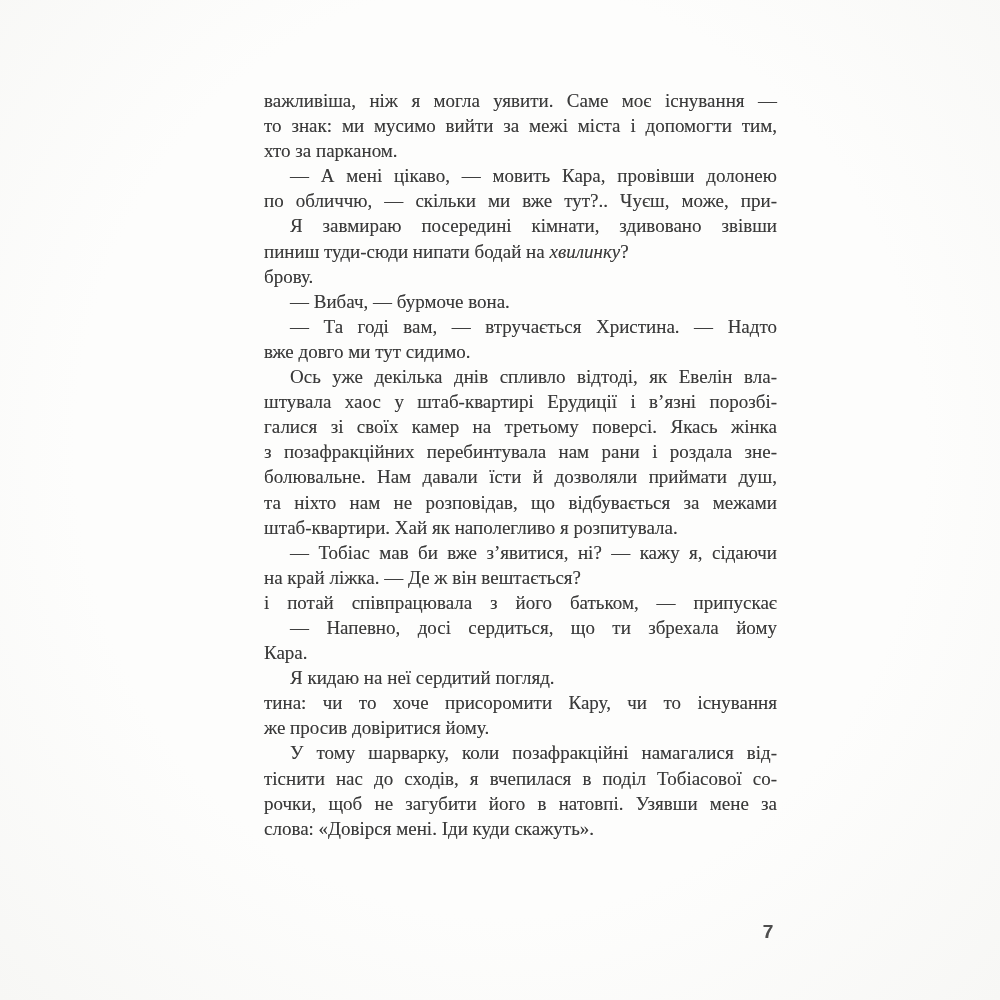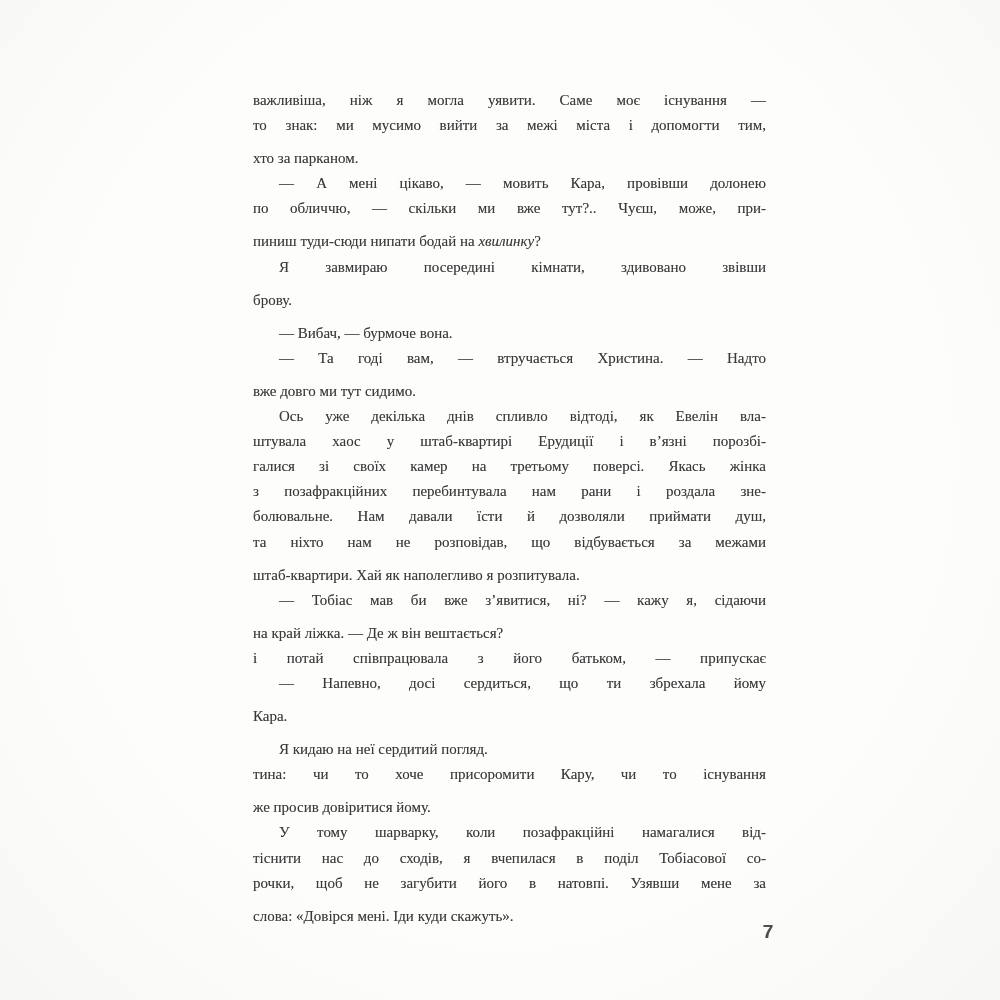--- a/index.html
+++ b/index.html
@@ -14,36 +14,35 @@
     font-family: "Liberation Serif", serif;
     overflow: hidden;
   }
   .scan-page {
     position: absolute;
     inset: 0;
     background: radial-gradient(ellipse at 50% 45%, #fdfdfc 60%, #f7f7f5 100%);
   }
   .text-block {
     position: absolute;
-    left: 253px;
+    left: 264px;
     top: 88px;
     width: 513px;
     color: #3a3a3a;
-    font-size: 15px;
+    font-size: 19px;
     line-height: 25.1px;
     text-shadow: 0 0 0.6px rgba(70,70,70,0.45);
   }
   .line {
     text-align: justify;
     text-align-last: justify;
     white-space: normal;
   }
   .line.para-end {
     text-align-last: left;
-    margin-top: 8px;
   }
   .line.indent {
     text-indent: 26px;
   }
   .line i {
     font-style: italic;
   }
   .page-num {
     position: absolute;
     left: 746px;
@@ -60,22 +59,22 @@
 </head>
 <body>
 
 <div class="scan-page">
   <div class="text-block">
       <div class="line">важливіша, ніж я могла уявити. Саме моє існування —</div>
       <div class="line">то знак: ми мусимо вийти за межі міста і допомогти тим,</div>
       <div class="line para-end">хто за парканом.</div>
       <div class="line indent">— А мені цікаво, — мовить Кара, провівши долонею</div>
       <div class="line">по обличчю, — скільки ми вже тут?.. Чуєш, може, при-</div>
+      <div class="line indent">Я завмираю посередині кімнати, здивовано звівши</div>
       <div class="line para-end"><span>пиниш туди-сюди нипати бодай на </span><i>хвилинку</i><span>?</span></div>
-      <div class="line indent">Я завмираю посередині кімнати, здивовано звівши</div>
       <div class="line para-end">брову.</div>
       <div class="line para-end indent">— Вибач, — бурмоче вона.</div>
       <div class="line indent">— Та годі вам, — втручається Христина. — Надто</div>
       <div class="line para-end">вже довго ми тут сидимо.</div>
       <div class="line indent">Ось уже декілька днів спливло відтоді, як Евелін вла-</div>
       <div class="line">штувала хаос у штаб-квартирі Ерудиції і в’язні порозбі-</div>
       <div class="line">галися зі своїх камер на третьому поверсі. Якась жінка</div>
       <div class="line">з позафракційних перебинтувала нам рани і роздала зне-</div>
       <div class="line">болювальне. Нам давали їсти й дозволяли приймати душ,</div>
       <div class="line">та ніхто нам не розповідав, що відбувається за межами</div>

